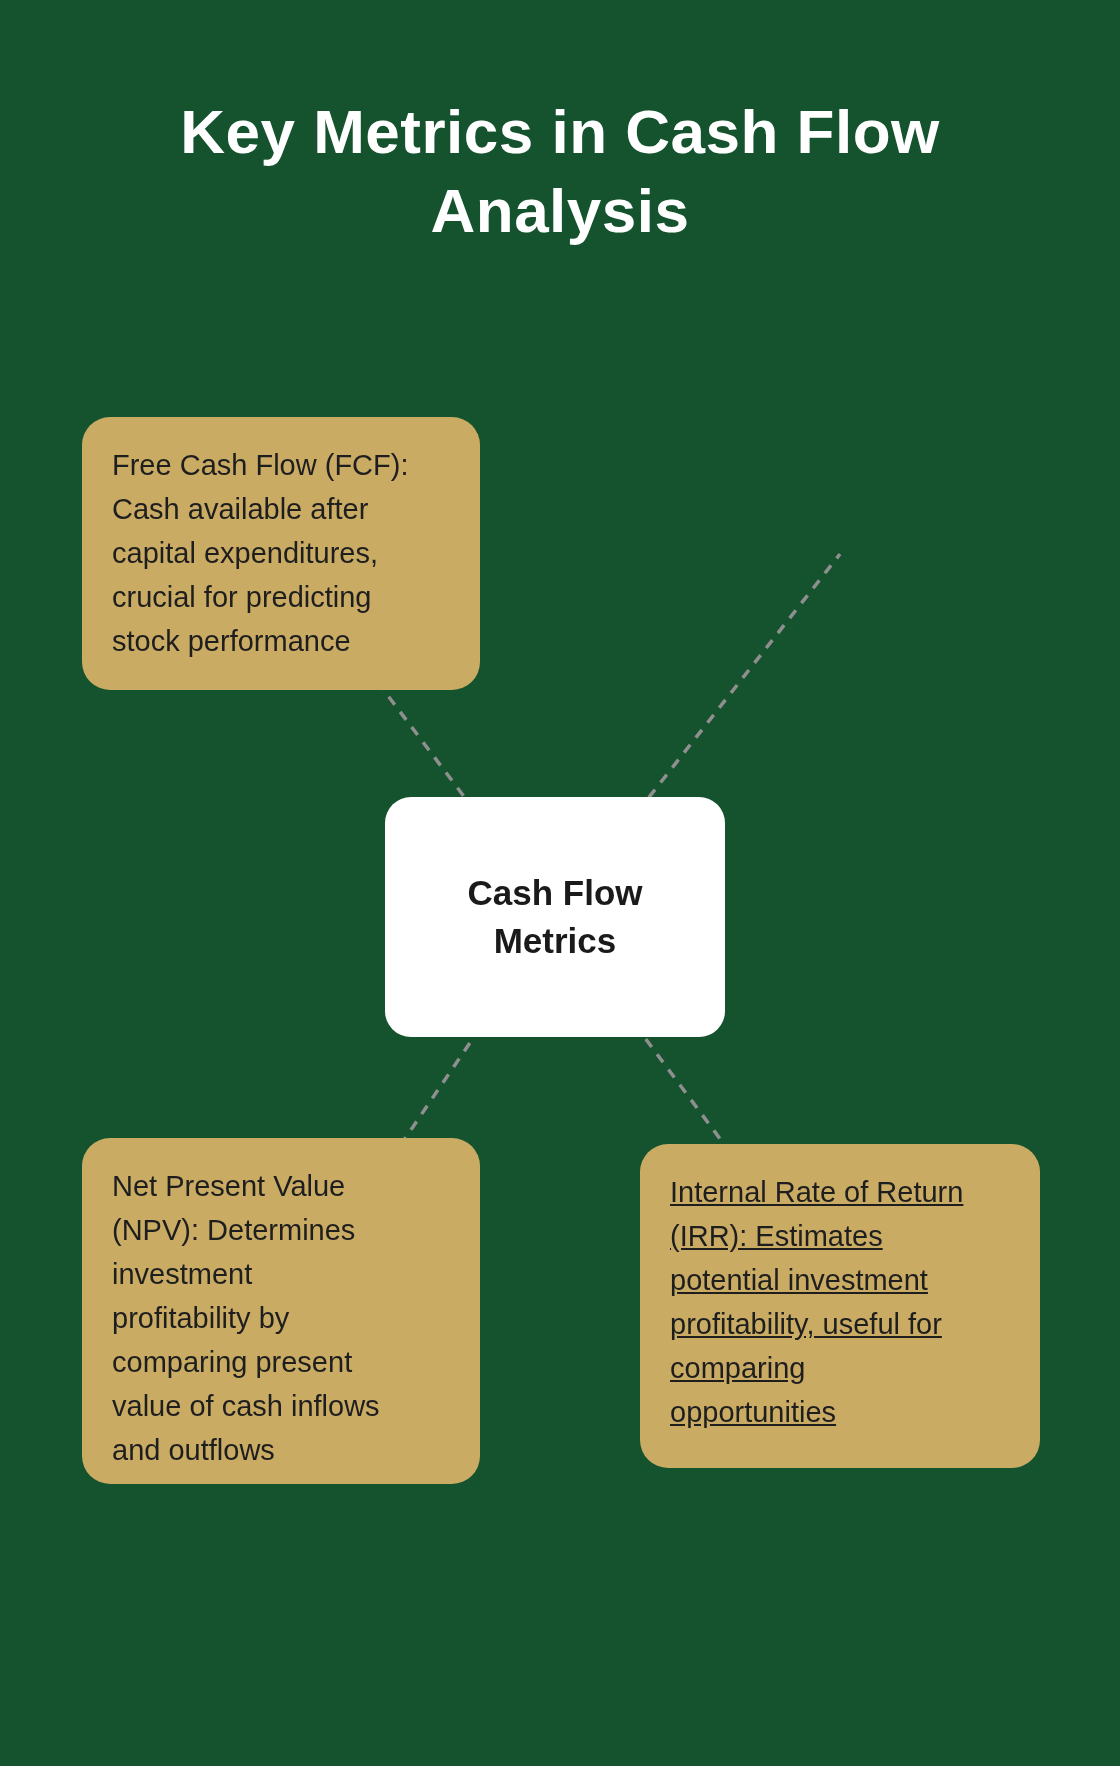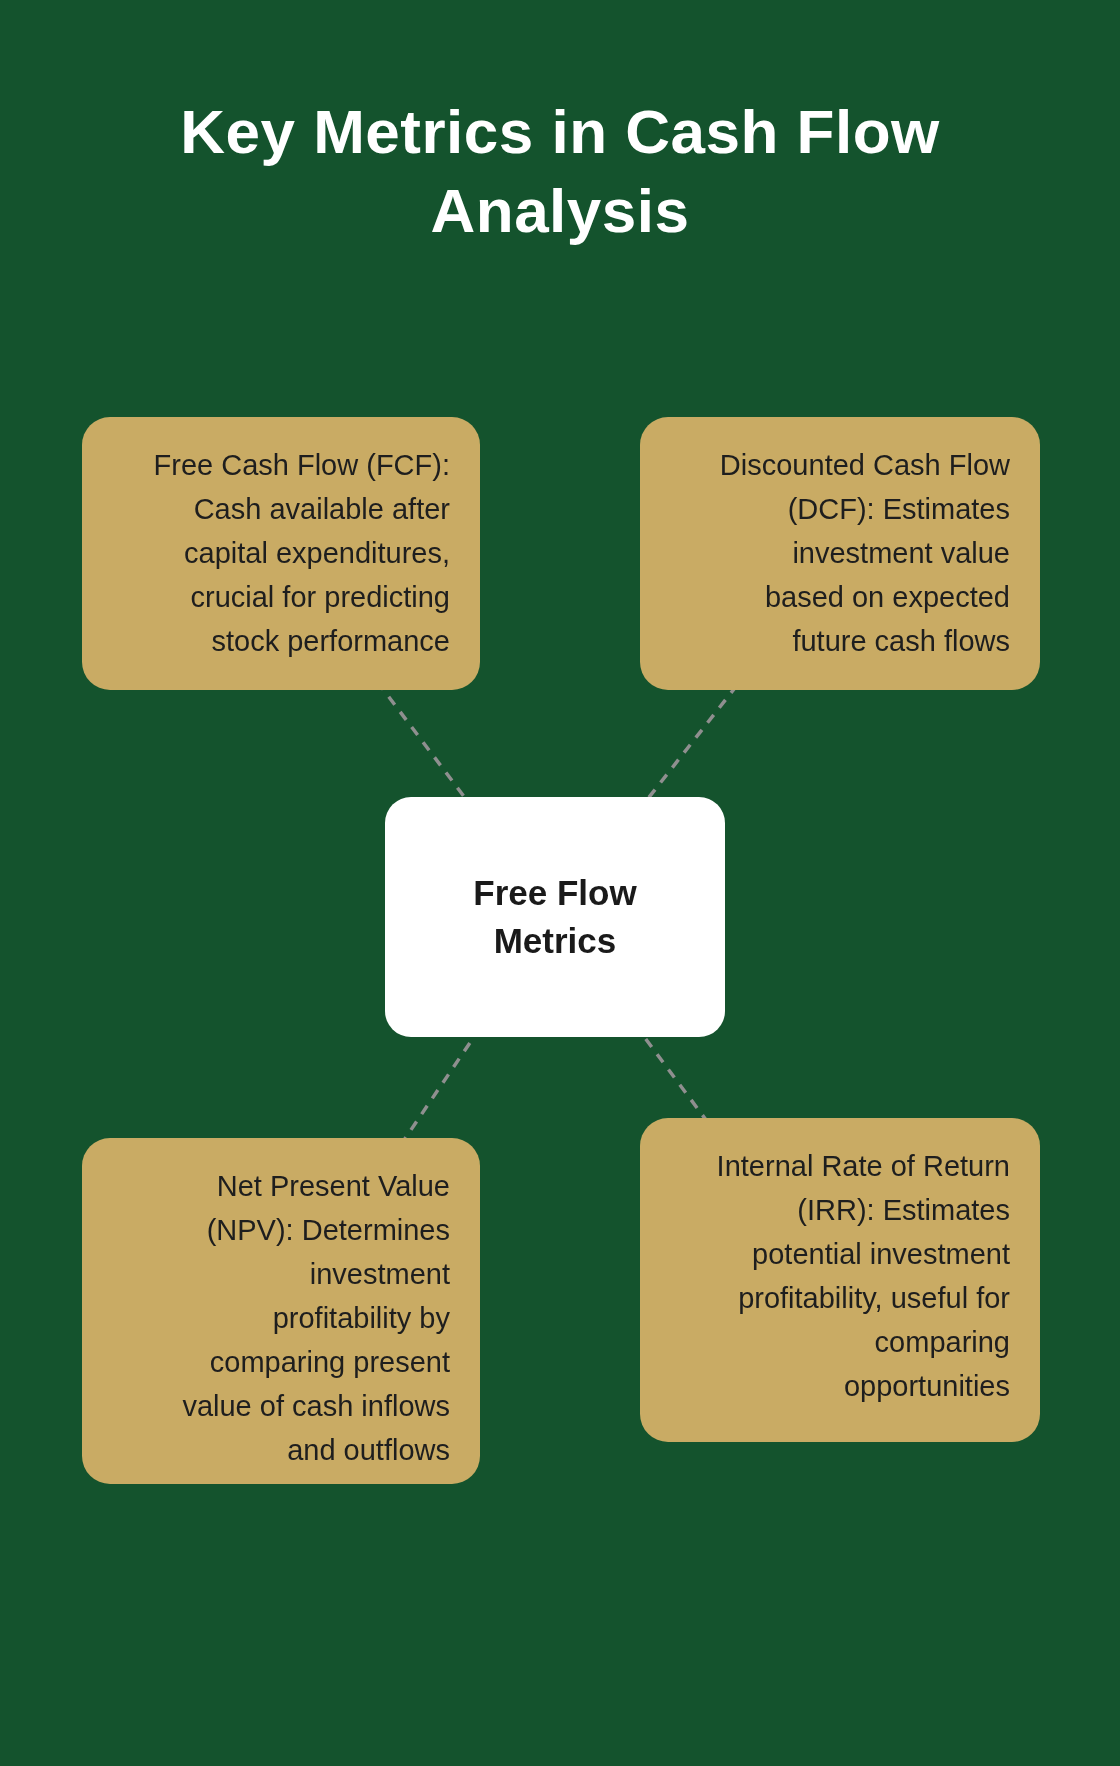--- a/index.html
+++ b/index.html
@@ -34,21 +34,20 @@
     top: 0;
     left: 0;
     width: 1120px;
     height: 1766px;
     z-index: 1;
   }
   .node {
     position: absolute;
     box-sizing: border-box;
     z-index: 2;
-    text-align: right;
   }
   .node-gold {
     background: #c9ab64;
     color: #1e1e1e;
     border-radius: 28px;
     padding: 26px 30px;
     font-size: 29px;
     line-height: 44px;
   }
   .node-gold p {
@@ -67,21 +66,21 @@
     font-weight: 700;
     line-height: 48px;
   }
   .node-center p {
     margin: 0;
     white-space: pre-line;
   }
   .pos-fcf    { left: 82px;  top: 417px;  width: 398px; height: 273px; }
   .pos-dcf    { left: 640px; top: 417px;  width: 400px; height: 273px; }
   .pos-npv    { left: 82px;  top: 1138px; width: 398px; height: 346px; }
-  .pos-irr    { left: 640px; top: 1118px; width: 400px; height: 324px; }
+  .pos-irr    { left: 640px; top: 1144px; width: 400px; height: 324px; text-decoration: underline; }
   .pos-center { left: 385px; top: 797px;  width: 340px; height: 240px; }
 </style>
 </head>
 <body>
 
 <div class="canvas">
 
   <h1 class="title">Key Metrics in Cash Flow
 Analysis</h1>
 
@@ -93,30 +92,23 @@
   </svg>
 
   <div class="node node-gold pos-fcf">
     <p>Free Cash Flow (FCF):
 Cash available after
 capital expenditures,
 crucial for predicting
 stock performance</p>
   </div>
 
-  <div class="node node-gold pos-dcf">
-    <p>Discounted Cash Flow
-(DCF): Estimates
-investment value
-based on expected
-future cash flows</p>
-  </div>
 
   <div class="node node-center pos-center">
-    <p>Free Flow
+    <p>Cash Flow
 Metrics</p>
   </div>
 
   <div class="node node-gold pos-npv">
     <p>Net Present Value
 (NPV): Determines
 investment
 profitability by
 comparing present
 value of cash inflows

